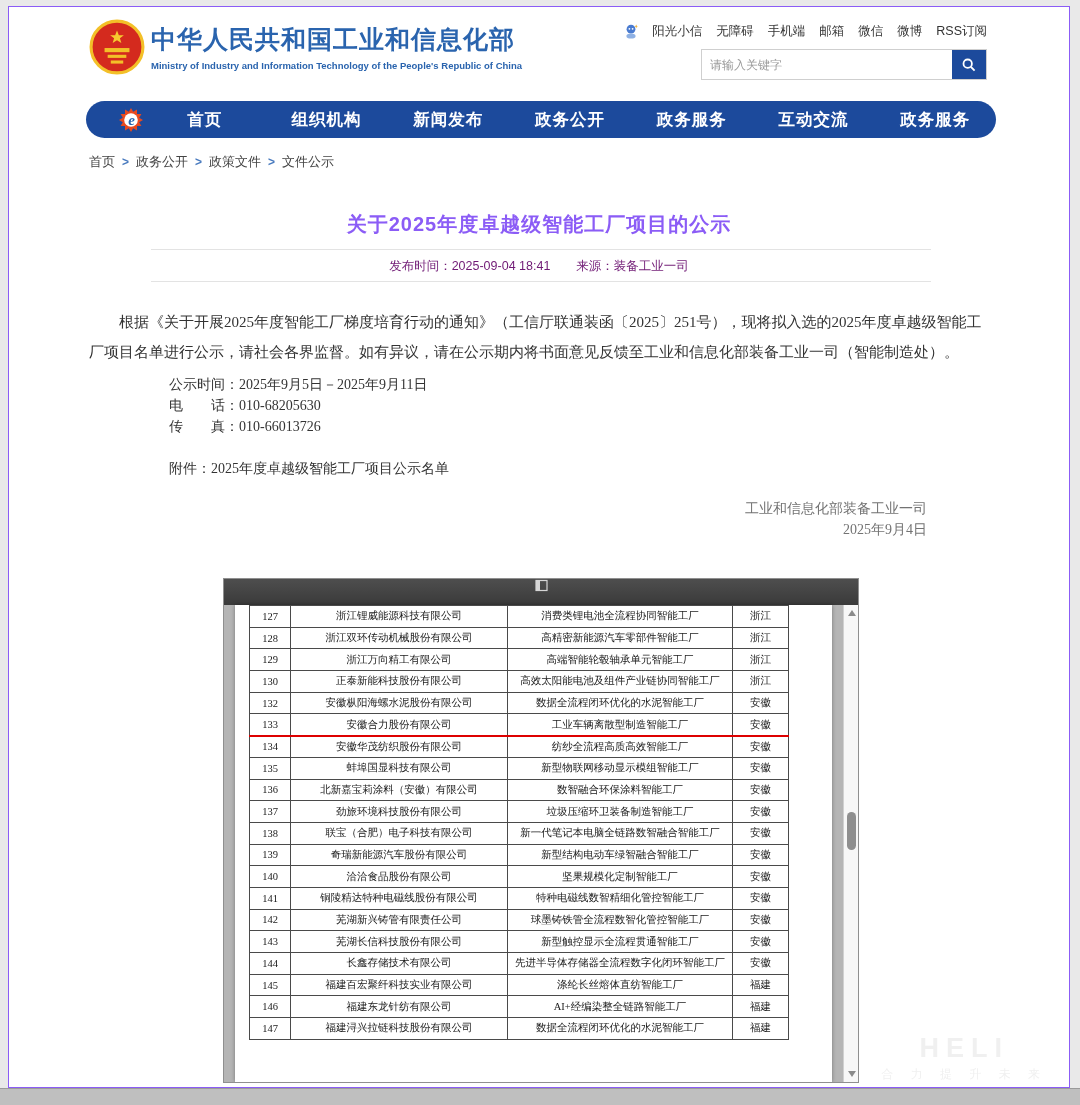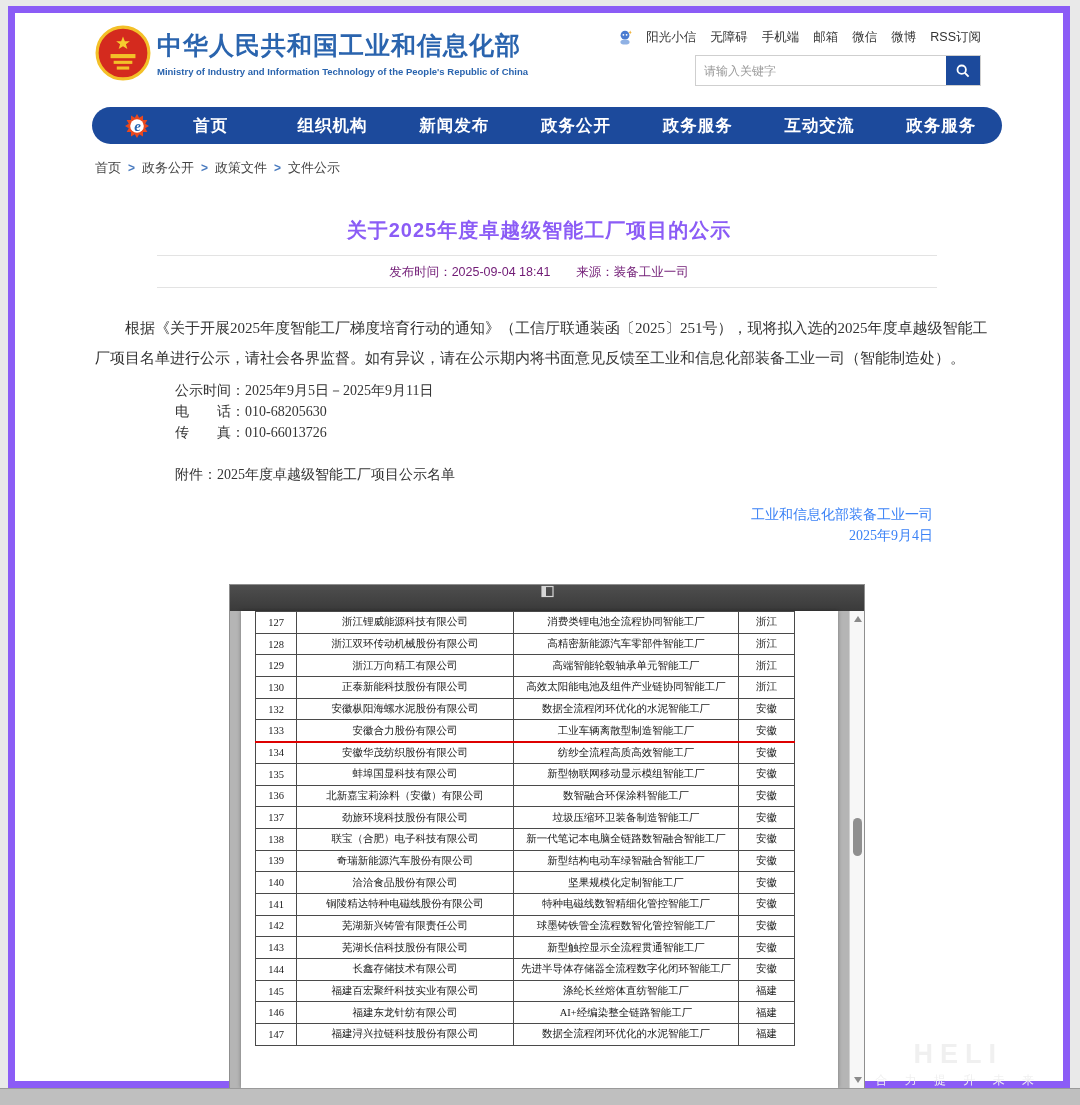--- a/index.html
+++ b/index.html
@@ -5,21 +5,21 @@
   * { margin:0; padding:0; box-sizing:border-box; }
   html,body { width:1080px; height:1105px; }
   body {
     position:relative;
     background:#e9e9e9;
     font-family:"Liberation Sans", sans-serif;
     overflow:hidden;
   }
   .page {
     position:absolute; left:8px; top:6px; width:1062px; height:1082px;
-    background:#ffffff; border:7px solid #8b5cf6;
+    background:#ffffff; border:1px solid #8b5cf6;
   }
   
   .emblem { position:absolute; left:80px; top:12px; width:56px; height:56px; }
   .site-title-block { position:absolute; left:142px; top:16px; }
   .site-title { font-size:25px; font-weight:bold; color:#2a64ae; letter-spacing:1px; }
   .site-subtitle { font-size:9.5px; font-weight:bold; color:#2a64ae; margin-top:4px; }
   .quick-links {
     position:absolute; top:16px; right:82px;
     display:flex; align-items:center; gap:14px;
     font-size:12.5px; color:#333;
@@ -81,21 +81,21 @@
     font-size:14px; color:#333; line-height:21px;
   }
   .attachment-line {
     position:absolute; left:160px; top:453px;
     font-family:"Liberation Serif","DejaVu Serif",serif;
     font-size:14px; color:#333; cursor:pointer;
   }
   .signature-block {
     position:absolute; left:80px; top:491px; width:838px;
     text-align:right; font-family:"Liberation Serif","DejaVu Serif",serif;
-    font-size:14px; color:#3b82f6; line-height:21px;
+    font-size:14px; color:#737373; line-height:21px;
   }
   
   .pdf-viewer {
     position:absolute; left:214px; top:571px; width:636px; height:505px;
     border:1px solid #8f8f8f; background:#b5b5b5; overflow:hidden;
   }
   .pdf-toolbar {
     position:absolute; left:0; top:0; right:0; height:26px;
     background:linear-gradient(#4e4e4e,#3a3a3a);
     display:flex; align-items:center; color:#d6d6d6; font-size:11px;

